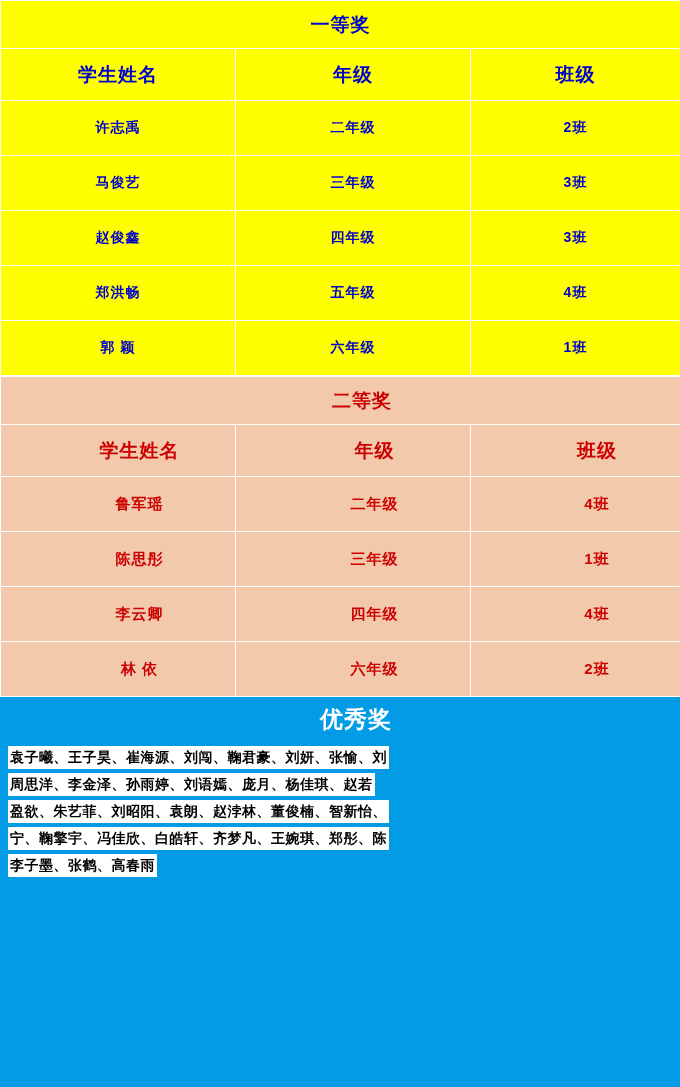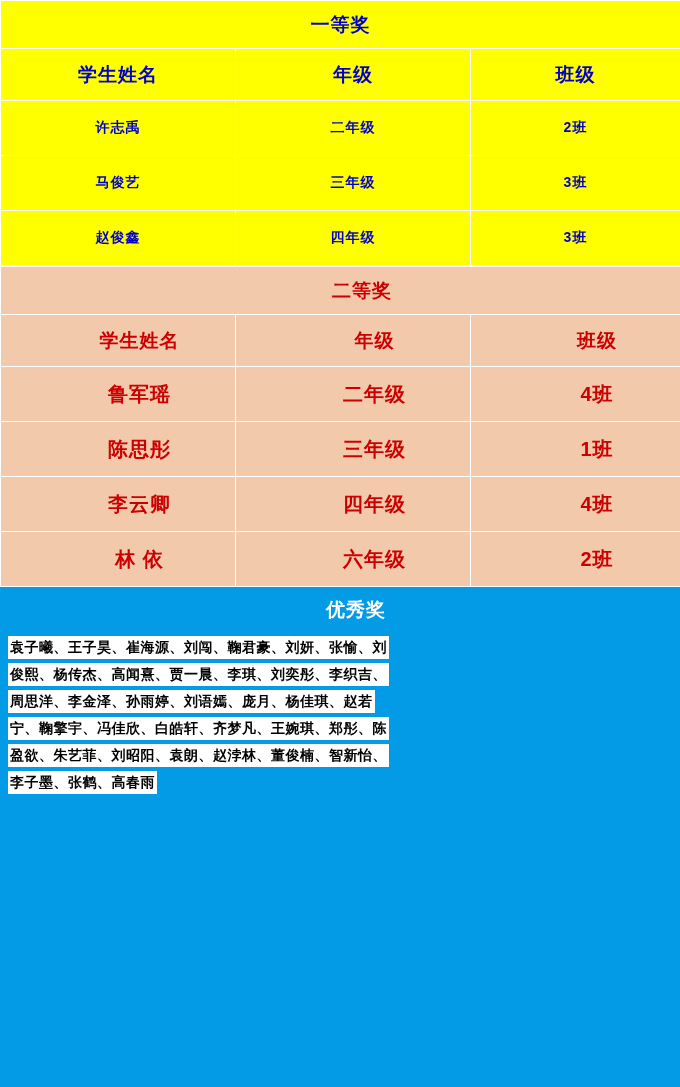--- a/index.html
+++ b/index.html
@@ -68,33 +68,33 @@
   .sec-second .banner {
     height: 45px;
     font-size: 19px;
   }
   .sec-second .hdr {
     height: 49px;
     font-size: 19px;
   }
   .sec-second .row {
     height: 52px;
-    font-size: 20px;
+    font-size: 15px;
   }
 
   
   .sec-excellent {
     background: #039be5;
     flex: 1 1 auto;
   }
   .sec-excellent .banner {
     height: 45px;
     line-height: 45px;
     text-align: center;
-    font-size: 19px;
+    font-size: 23px;
     font-weight: bold;
     color: #ffffff;
     letter-spacing: 1px;
     margin-left: 32px;
   }
   .names-box {
     padding: 4px 8px 10px 8px;
   }
   .names-line {
     font-size: 14px;
@@ -141,20 +141,30 @@
       <tr>
         <td class="row">马俊艺</td>
         <td class="row">三年级</td>
         <td class="row">3班</td>
       </tr>
       <tr>
         <td class="row">赵俊鑫</td>
         <td class="row">四年级</td>
         <td class="row">3班</td>
       </tr>
+      <tr>
+        <td class="row">郑洪畅</td>
+        <td class="row">五年级</td>
+        <td class="row">4班</td>
+      </tr>
+      <tr>
+        <td class="row">郭 颖</td>
+        <td class="row">六年级</td>
+        <td class="row">1班</td>
+      </tr>
     </tbody>
   </table>
 
   <table class="sec-second">
     <colgroup>
       <col class="c-name">
         <col class="c-grade">
         <col class="c-class">
     </colgroup>
     <tbody>
@@ -186,21 +196,20 @@
         <td class="row">六年级</td>
         <td class="row">2班</td>
       </tr>
     </tbody>
   </table>
 
   <div class="sec-excellent">
     <div class="banner">优秀奖</div>
     <div class="names-box">
       <span class="names-line-wrap"><span class="names-line">袁子曦、王子昊、崔海源、刘闯、鞠君豪、刘妍、张愉、刘</span></span>
-      <span class="names-line-wrap"><span class="names-line">俊熙、杨传杰、高闻熹、贾一晨、李琪、刘奕彤、李织吉、</span></span>
       <span class="names-line-wrap"><span class="names-line">周思洋、李金泽、孙雨婷、刘语嫣、庞月、杨佳琪、赵若</span></span>
+      <span class="names-line-wrap"><span class="names-line">盈欲、朱艺菲、刘昭阳、袁朗、赵浡林、董俊楠、智新怡、</span></span>
       <span class="names-line-wrap"><span class="names-line">宁、鞠擎宇、冯佳欣、白皓轩、齐梦凡、王婉琪、郑彤、陈</span></span>
-      <span class="names-line-wrap"><span class="names-line">盈欲、朱艺菲、刘昭阳、袁朗、赵浡林、董俊楠、智新怡、</span></span>
       <span class="names-line-wrap"><span class="names-line">李子墨、张鹤、高春雨</span></span>
     </div>
   </div>
 
 </div>
 
 </body></html>

